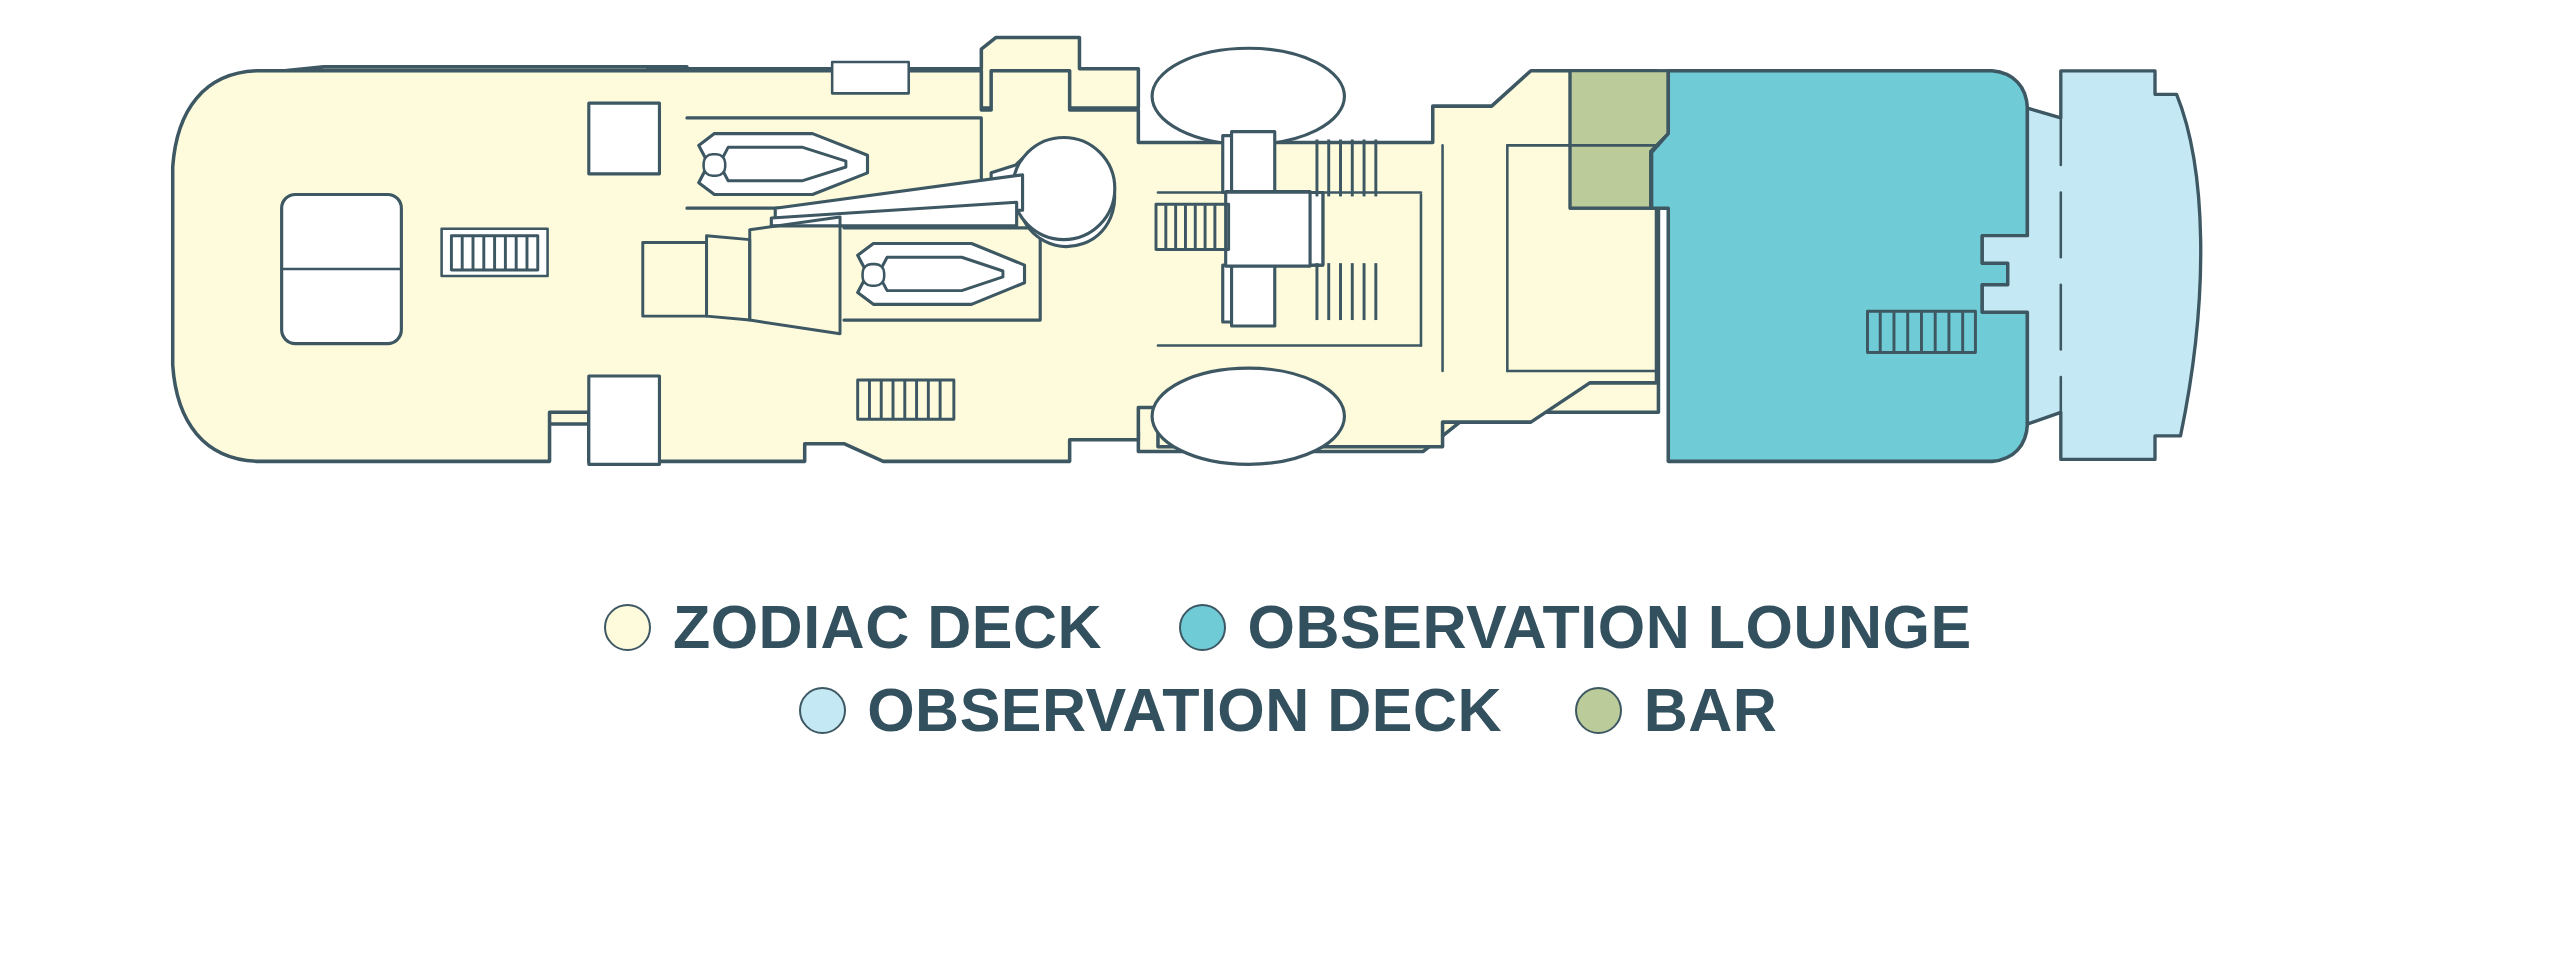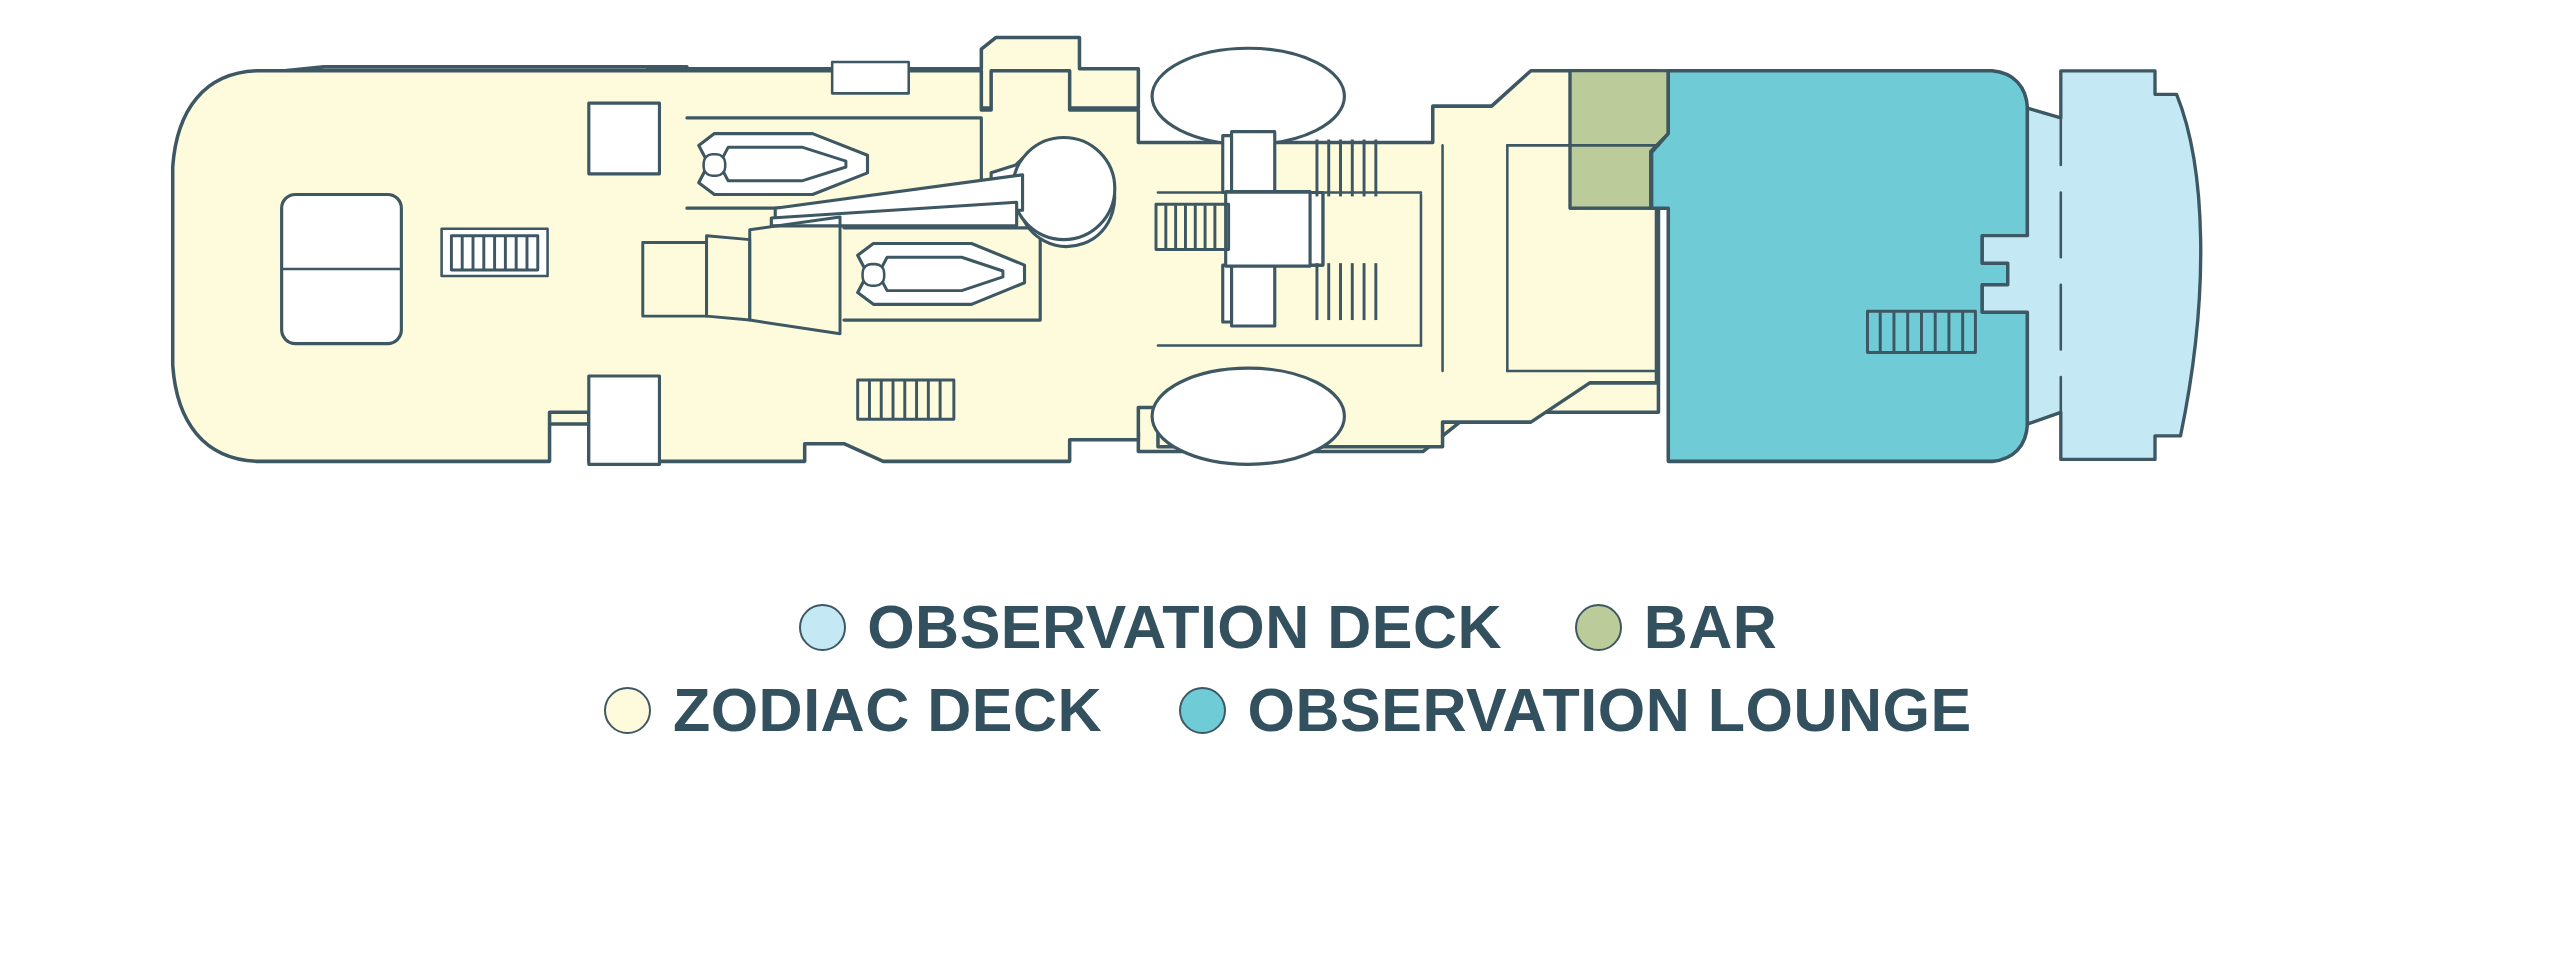--- a/index.html
+++ b/index.html
@@ -407,38 +407,38 @@
       <line class="ln2" x1="1160" y1="112" x2="1160" y2="145"></line>
       <line class="ln2" x1="1160" y1="415" x2="1160" y2="455"></line>
     </g>
 
   </svg>
 
   <div class="legend">
 
     <div class="legend-row">
       <div class="legend-item">
+        <span class="legend-dot" style="background:#FDFBDC;"></span>
+        <span class="legend-label">ZODIAC DECK</span>
+      </div>
+      <span class="gap-lg"></span>
+      <div class="legend-item">
+        <span class="legend-dot" style="background:#6FCBD6;"></span>
+        <span class="legend-label">OBSERVATION LOUNGE</span>
+      </div>
+    </div>
+
+    <div class="legend-row">
+      <div class="legend-item">
         <span class="legend-dot" style="background:#C4E8F4;"></span>
         <span class="legend-label">OBSERVATION DECK</span>
       </div>
       <span class="gap-md"></span>
       <div class="legend-item">
         <span class="legend-dot" style="background:#BCCB9A;"></span>
         <span class="legend-label">BAR</span>
       </div>
     </div>
 
-    <div class="legend-row">
-      <div class="legend-item">
-        <span class="legend-dot" style="background:#FDFBDC;"></span>
-        <span class="legend-label">ZODIAC DECK</span>
-      </div>
-      <span class="gap-lg"></span>
-      <div class="legend-item">
-        <span class="legend-dot" style="background:#6FCBD6;"></span>
-        <span class="legend-label">OBSERVATION LOUNGE</span>
-      </div>
-    </div>
-
   </div>
 
 </div>
 
 
 </body></html>

